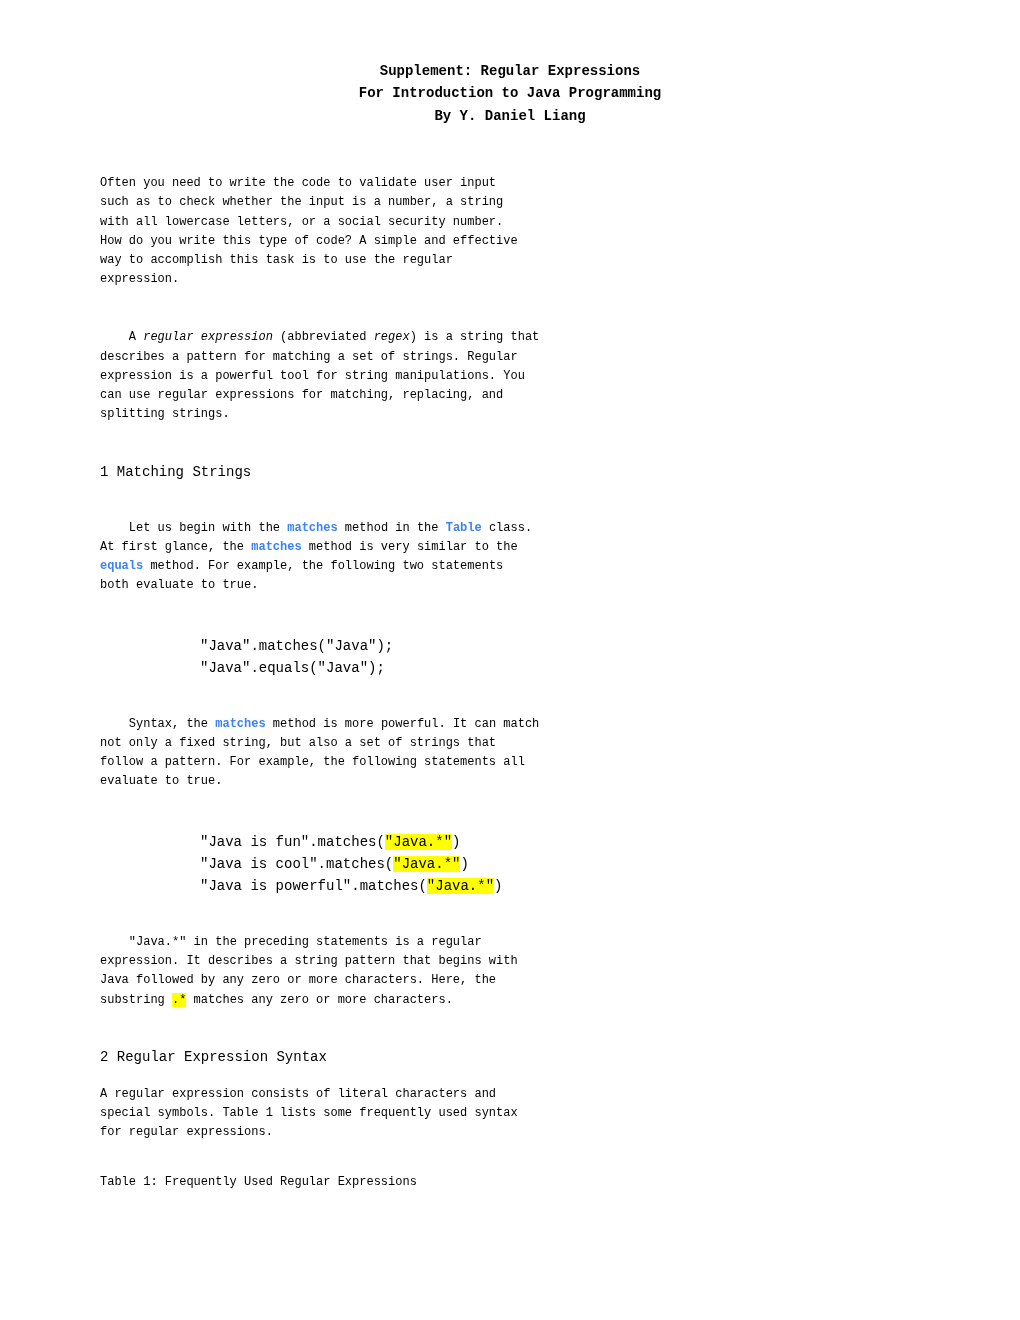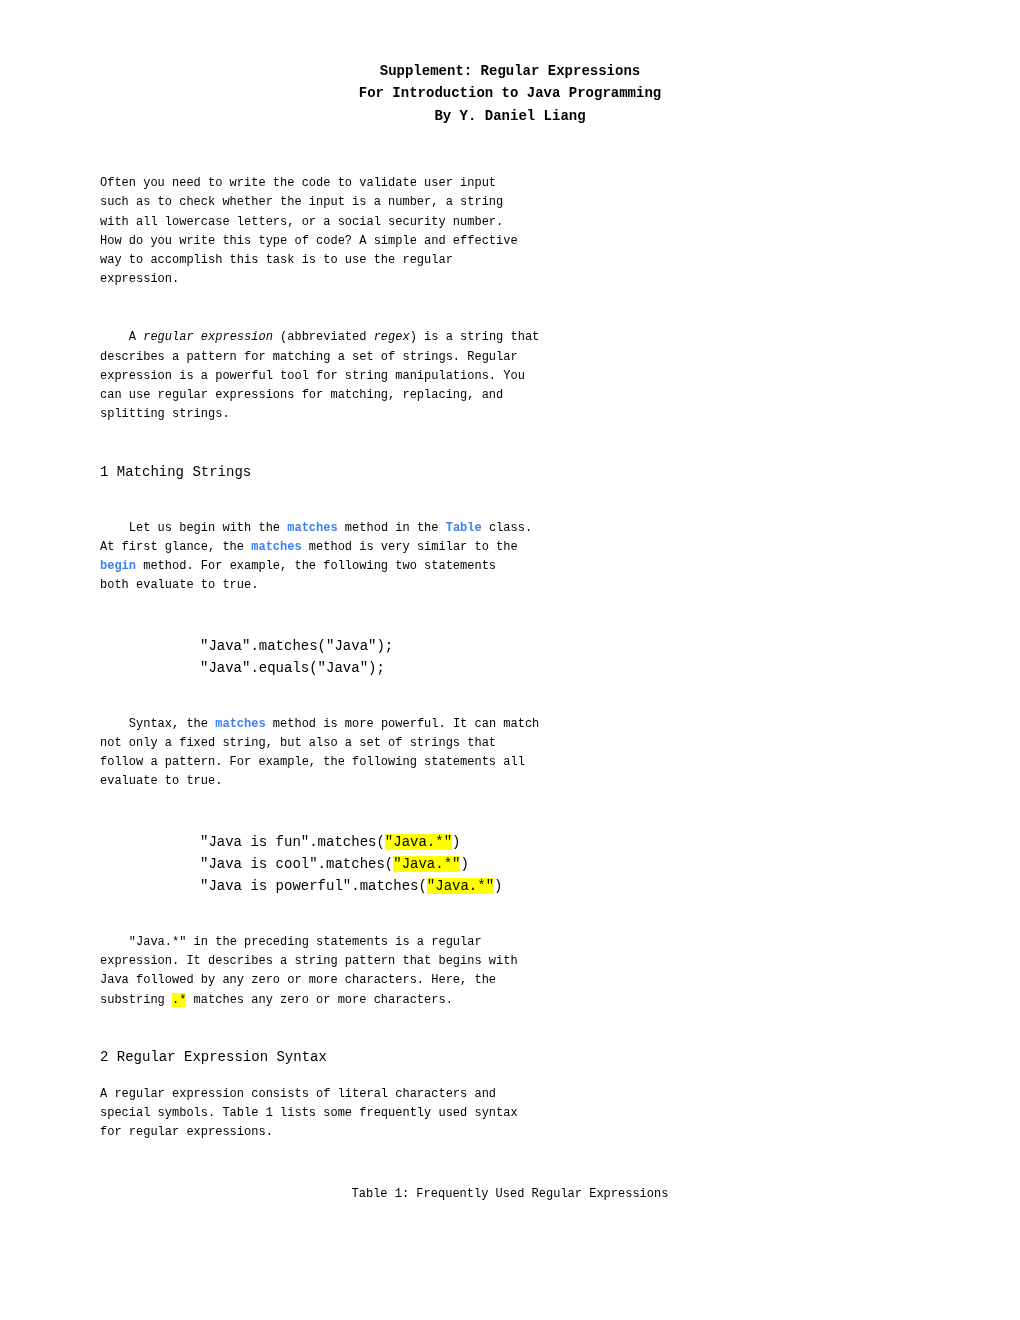--- a/index.html
+++ b/index.html
@@ -101,21 +101,21 @@
 expression is a powerful tool for string manipulations. You
 can use regular expressions for matching, replacing, and
 splitting strings.</span>
   </p>
 
   <p class="section-heading">1 Matching Strings</p>
 
   <p class="body-text">
     <span>Let us begin with the </span><span class="inline-bold-blue">matches</span><span> method in the </span><span class="inline-bold-blue">Table</span><span> class.
 At first glance, the </span><span class="inline-bold-blue">matches</span><span> method is very similar to the
-</span><span class="inline-bold-blue">begin</span><span> method. For example, the following two statements
+</span><span class="inline-bold-blue">equals</span><span> method. For example, the following two statements
 both evaluate to </span><span class="inline-bold">true</span><span>.</span>
   </p>
 
   <div class="code-block">
     <div>"Java".matches("Java");</div>
     <div>"Java".equals("Java");</div>
   </div>
 
   <p class="body-text">
     <span>Syntax, the </span><span class="inline-bold-blue">matches</span><span> method is more powerful. It can match
@@ -142,15 +142,15 @@
 Java followed by any zero or more characters. Here, the
 substring </span><span class="highlight-yellow inline-bold">.<span>*</span></span><span> matches any zero or more characters.</span>
   </p>
 
   <p class="section-heading">2 Regular Expression Syntax</p>
 
   <p class="body-text">A regular expression consists of literal characters and
 special symbols. Table 1 lists some frequently used syntax
 for regular expressions.</p>
 
-  <p class="body-text" style="margin-top: 42px; text-align: center;">Table 1: Frequently Used Regular Expressions</p>
+  <p class="body-text" style="margin-top: 30px;">Table 1: Frequently Used Regular Expressions</p>
 
 </div>
 
 </body></html>

